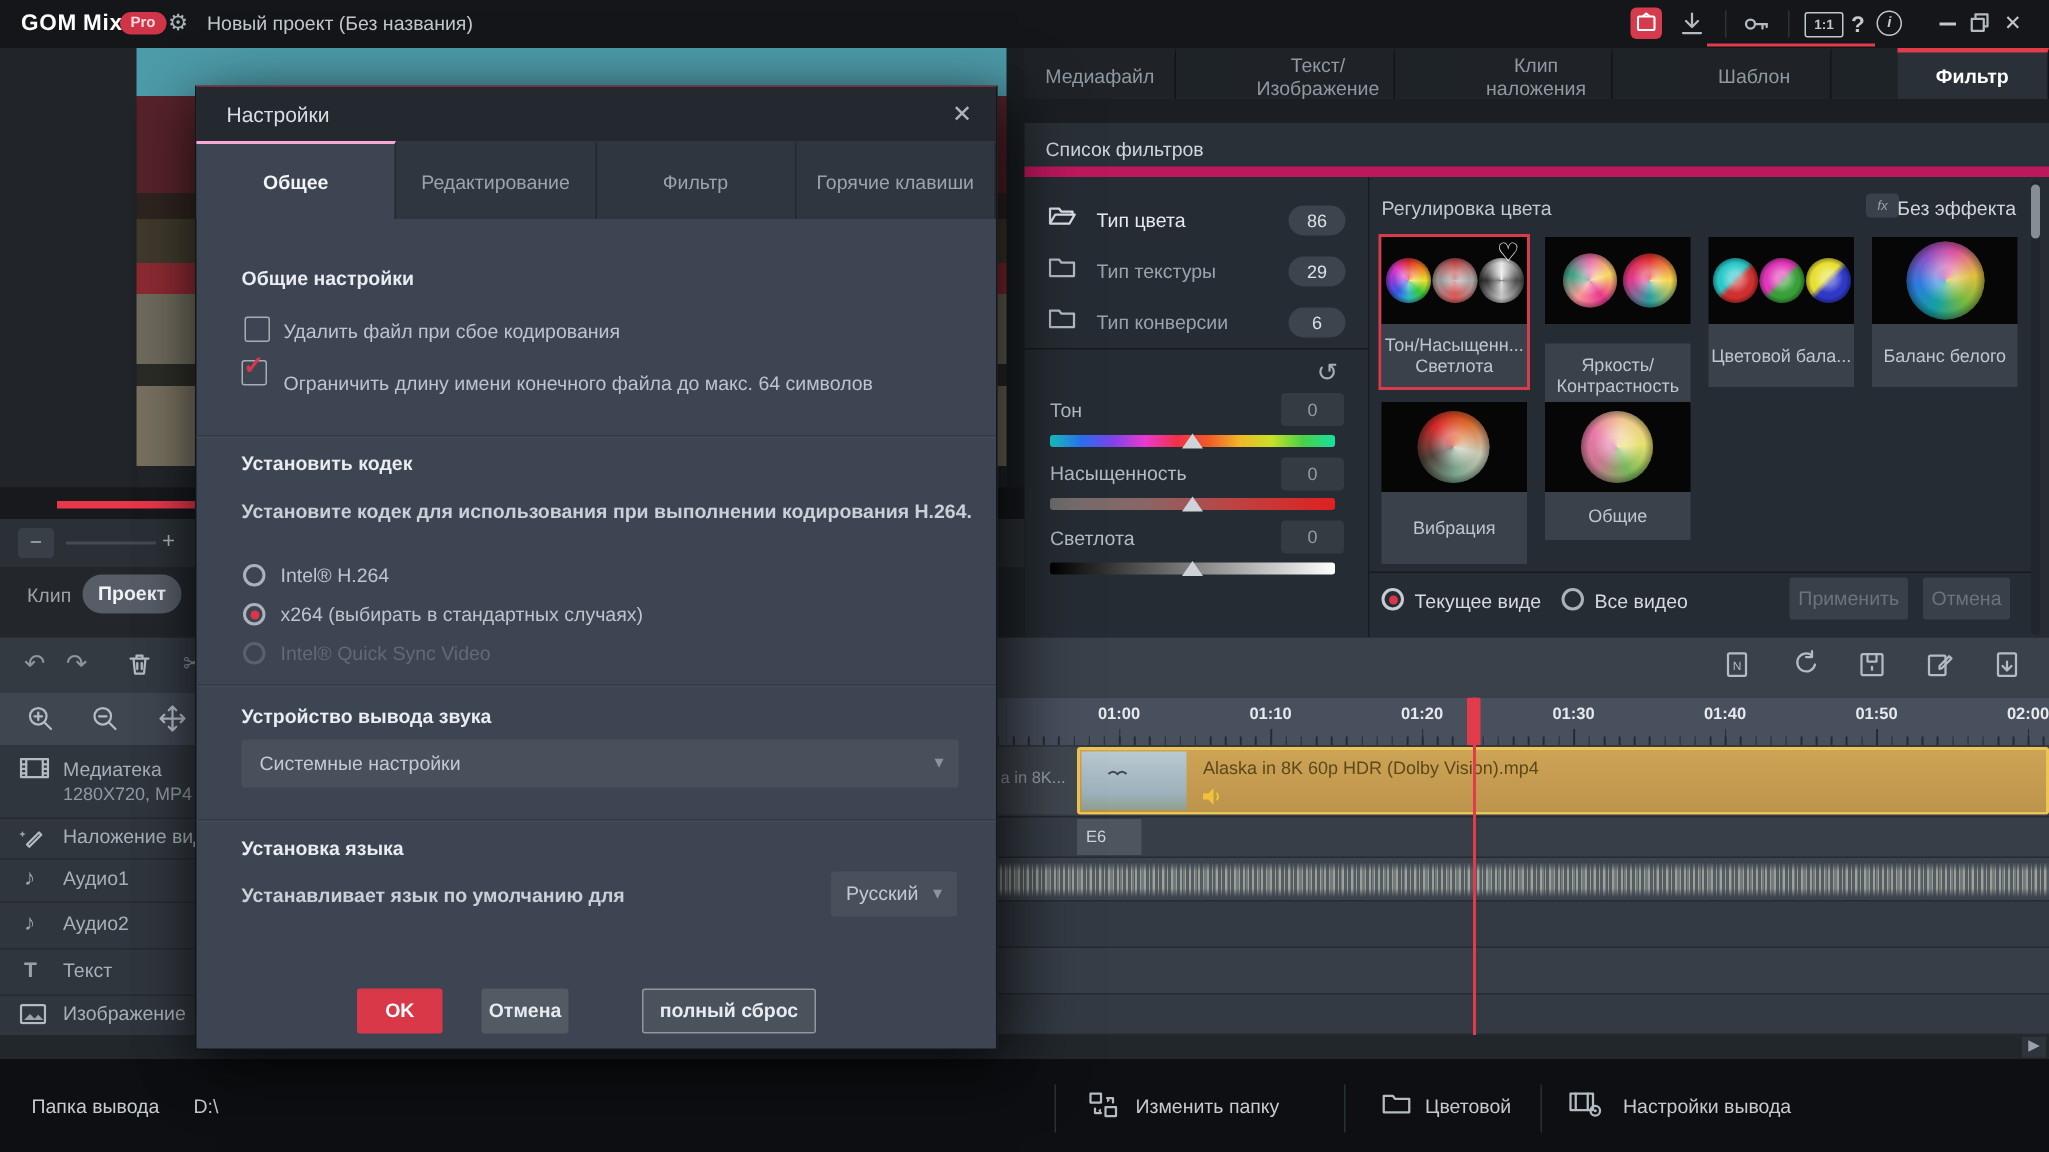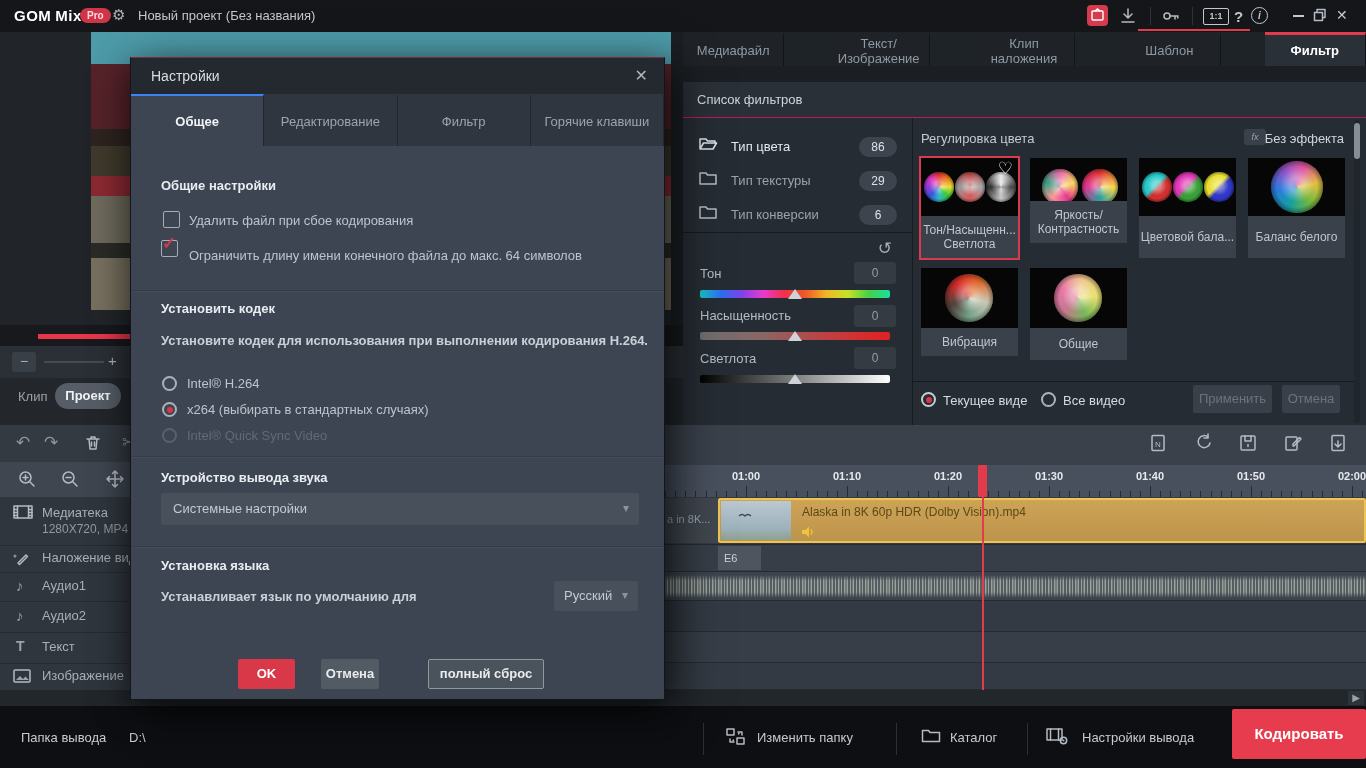--- a/index.html
+++ b/index.html
@@ -51,21 +51,21 @@
   .hrow .hic{left:14px;color:#9aa2ab;}
   .hrow .htxt{left:42px;font-size:13px;color:#a7afb8;white-space:nowrap;}
   .hsub{left:42px;font-size:12px;color:#9199a3;white-space:nowrap;}
 
   
   #rp-tabs{left:683px;top:32px;width:683px;height:34px;display:flex;background:#1e2327;gap:44px;}
   .rtab{flex:1;display:flex;align-items:center;justify-content:center;text-align:center;
         font-size:13px;line-height:15px;color:#8f99a3;background:#1f2327;border-right:1px solid #121518;
         border-top:3px solid transparent;padding:0 6px;box-sizing:border-box;}
   .rtab.active{background:#2a3037;border-top:3px solid #e23b4b;color:#ffffff;font-weight:bold;}
-  #rp-listhdr{left:683px;top:82px;width:683px;height:36px;background:#2a3037;border-bottom:1px solid #be185d;
+  #rp-listhdr{left:683px;top:82px;width:683px;height:36px;background:#2a3037;border-bottom:7px solid #be185d;
               color:#cfd5db;font-size:13px;line-height:36px;padding-left:14px;box-sizing:border-box;}
   #rp-left{left:683px;top:118px;width:230px;height:307px;background:#262c33;border-right:1px solid #171b20;box-sizing:border-box;}
   .cat{height:34px;}
   .cat .fic{left:16px;top:4px;}
   .cat .clabel{left:48px;top:7px;font-size:13px;}
   .cat .badge{right:16px;top:5px;width:38px;height:20px;background:#3d444d;border-radius:10px;
               color:#dde2e7;font-size:12px;text-align:center;line-height:20px;}
   #cat-divider{left:0;top:114px;width:230px;height:1px;background:#171b1f;}
   #reset-ic{right:20px;top:120px;font-size:17px;color:#a6adb5;}
   .sl-label{left:17px;font-size:13px;color:#b4bcc4;}
@@ -149,21 +149,21 @@
   
   #dialog{left:130px;top:57px;width:535px;height:643px;background:#3e4552;z-index:50;
           border:1px solid #121519;border-top:1px solid #7a2e38;box-sizing:border-box;
           box-shadow:14px 10px 40px rgba(0,0,0,.55), -6px 10px 30px rgba(0,0,0,.4);}
   #dlg-hdr{left:0;top:0;width:100%;height:36px;background:#24292f;}
   #dlg-title{left:20px;top:10px;font-size:14px;color:#d9dee3;}
   #dlg-close{right:16px;top:8px;font-size:16px;color:#aeb5bc;}
   #dlg-tabs{left:0;top:36px;width:100%;height:52px;display:flex;background:#262b31;}
   .dtab{flex:1;display:flex;align-items:center;justify-content:center;font-size:13px;color:#9ba4ae;
         background:#30363f;border-right:1px solid #22272d;border-top:2px solid transparent;box-sizing:border-box;}
-  .dtab.active{background:#3e4552;color:#f2f5f7;font-weight:bold;border-top:2px solid #3b82f6;}
+  .dtab.active{background:#3e4552;color:#f2f5f7;font-weight:bold;border-top:2px solid #f9a8d4;}
   .dhead{left:30px;font-size:13px;font-weight:bold;color:#e9edf1;}
   .dtext{font-size:13px;color:#bcc4cd;}
   .ddiv{left:0;width:100%;height:1px;background:#343b46;box-shadow:0 1px 0 rgba(255,255,255,.04);}
   .cbox{width:17px;height:17px;border:1.5px solid #a6adb6;border-radius:2px;box-sizing:border-box;}
   .cbox .chk{position:absolute;left:0px;top:-8px;font-size:17px;font-weight:bold;color:#d8374a;}
   .drad{width:15px;height:15px;border:2px solid #aab2bb;border-radius:50%;box-sizing:border-box;}
   .drad.on:after{content:"";position:absolute;left:2.5px;top:2.5px;width:6px;height:6px;border-radius:50%;background:#d8374a;}
   .drad.dis{border-color:#5a616b;}
   .dd{background:#48505c;border-radius:2px;color:#c3cad2;font-size:13px;}
   .dd .caret{position:absolute;right:10px;top:8px;color:#8b939e;font-size:12px;}
@@ -380,21 +380,21 @@
       <div class="abs clbl" style="top:58px;height:42px">
         <span>Тон/Насыщенн...</span>
           <span>Светлота</span>
       </div>
     </div>
     <div class="abs card" style="left:117px;top:40px;height:100px">
       <div class="abs cimg" style="height:58px">
         <div class="fl" style="left:12px;top:11px;width:36px;height:36px;background:conic-gradient(#e868a8,#f8d860,#e83890,#f89898,#38a080,#e868a8)"></div>
         <div class="fl" style="left:52px;top:11px;width:36px;height:36px;background:conic-gradient(#e03030,#f8d850,#28a0a0,#e03890,#e03030)"></div>
       </div>
-      <div class="abs clbl" style="top:43px;height:42px">
+      <div class="abs clbl" style="top:71px;height:42px">
         <span>Яркость/</span>
           <span>Контрастность</span>
       </div>
     </div>
     <div class="abs card" style="left:226px;top:40px;height:100px">
       <div class="abs cimg" style="height:58px">
         <div class="fl" style="left:3px;top:14px;width:30px;height:30px;background:linear-gradient(135deg,#28c8c8 45%,#d03030 55%)"></div>
         <div class="fl" style="left:34px;top:14px;width:30px;height:30px;background:linear-gradient(135deg,#e038b8 45%,#38a038 55%)"></div>
         <div class="fl" style="left:65px;top:14px;width:30px;height:30px;background:linear-gradient(135deg,#e8e030 45%,#3038c8 55%)"></div>
       </div>
@@ -408,21 +408,21 @@
       </div>
       <div class="abs clbl" style="top:58px;height:42px">
         <span>Баланс белого</span>
       </div>
     </div>
 
     <div class="abs card" style="left:8px;top:150px;height:92px">
       <div class="abs cimg" style="height:60px">
         <div class="fl" style="left:24px;top:6px;width:48px;height:48px;background:conic-gradient(from 320deg,#d82a2a,#e06a2a,#c8c8b4,#7aa48c,#50423c,#d82a2a)"></div>
       </div>
-      <div class="abs clbl" style="top:60px;height:28px">
+      <div class="abs clbl" style="top:60px;height:48px">
         <span>Вибрация</span>
       </div>
     </div>
     <div class="abs card" style="left:117px;top:150px;height:92px">
       <div class="abs cimg" style="height:60px">
         <div class="fl" style="left:24px;top:6px;width:48px;height:48px;background:conic-gradient(from 300deg,#e878a8,#f0c890,#e8e070,#78b85a,#c87890,#e878a8)"></div>
       </div>
       <div class="abs clbl" style="top:60px;height:32px">
         <span>Общие</span>
       </div>
@@ -524,32 +524,31 @@
           <path d="M9 15l-2-1.5L9 12M13 5l2 1.5L13 8" fill="#b4bbc3" stroke="none"></path>
         </svg>
     </div>
     <span class="abs btxt" style="left:757px">Изменить папку</span>
     <div class="abs bsep" style="left:896px"></div>
     <div class="abs" style="left:921px;top:22px">
       <svg width="20" height="16" viewBox="0 0 20 16" class="ico">
           <path d="M1.5 2.5h6l1.5 2h9.5v9H1.5z"></path>
         </svg>
     </div>
-    <span class="abs btxt" style="left:950px">Каталог</span>
+    <span class="abs btxt" style="left:950px">Цветовой</span>
     <div class="abs bsep" style="left:1027px"></div>
     <div class="abs" style="left:1046px;top:20px">
       <svg width="24" height="20" viewBox="0 0 24 20" class="ico">
           <rect x="1" y="3" width="15" height="11"></rect>
           <path d="M4.5 3v11M12.5 3v11"></path>
           <circle cx="17.5" cy="14.5" r="3.2"></circle>
           <circle cx="17.5" cy="14.5" r="1" fill="#b4bbc3" stroke="none"></circle>
         </svg>
     </div>
     <span class="abs btxt" style="left:1082px">Настройки вывода</span>
-    <div id="encode-btn" class="abs">Кодировать</div>
   </div>
 
   <div id="dialog" class="abs">
     <div id="dlg-hdr" class="abs">
       <span id="dlg-title" class="abs">Настройки</span>
       <span id="dlg-close" class="abs">✕</span>
     </div>
     <div id="dlg-tabs" class="abs">
       <div class="dtab active">Общее</div>
       <div class="dtab">Редактирование</div>

